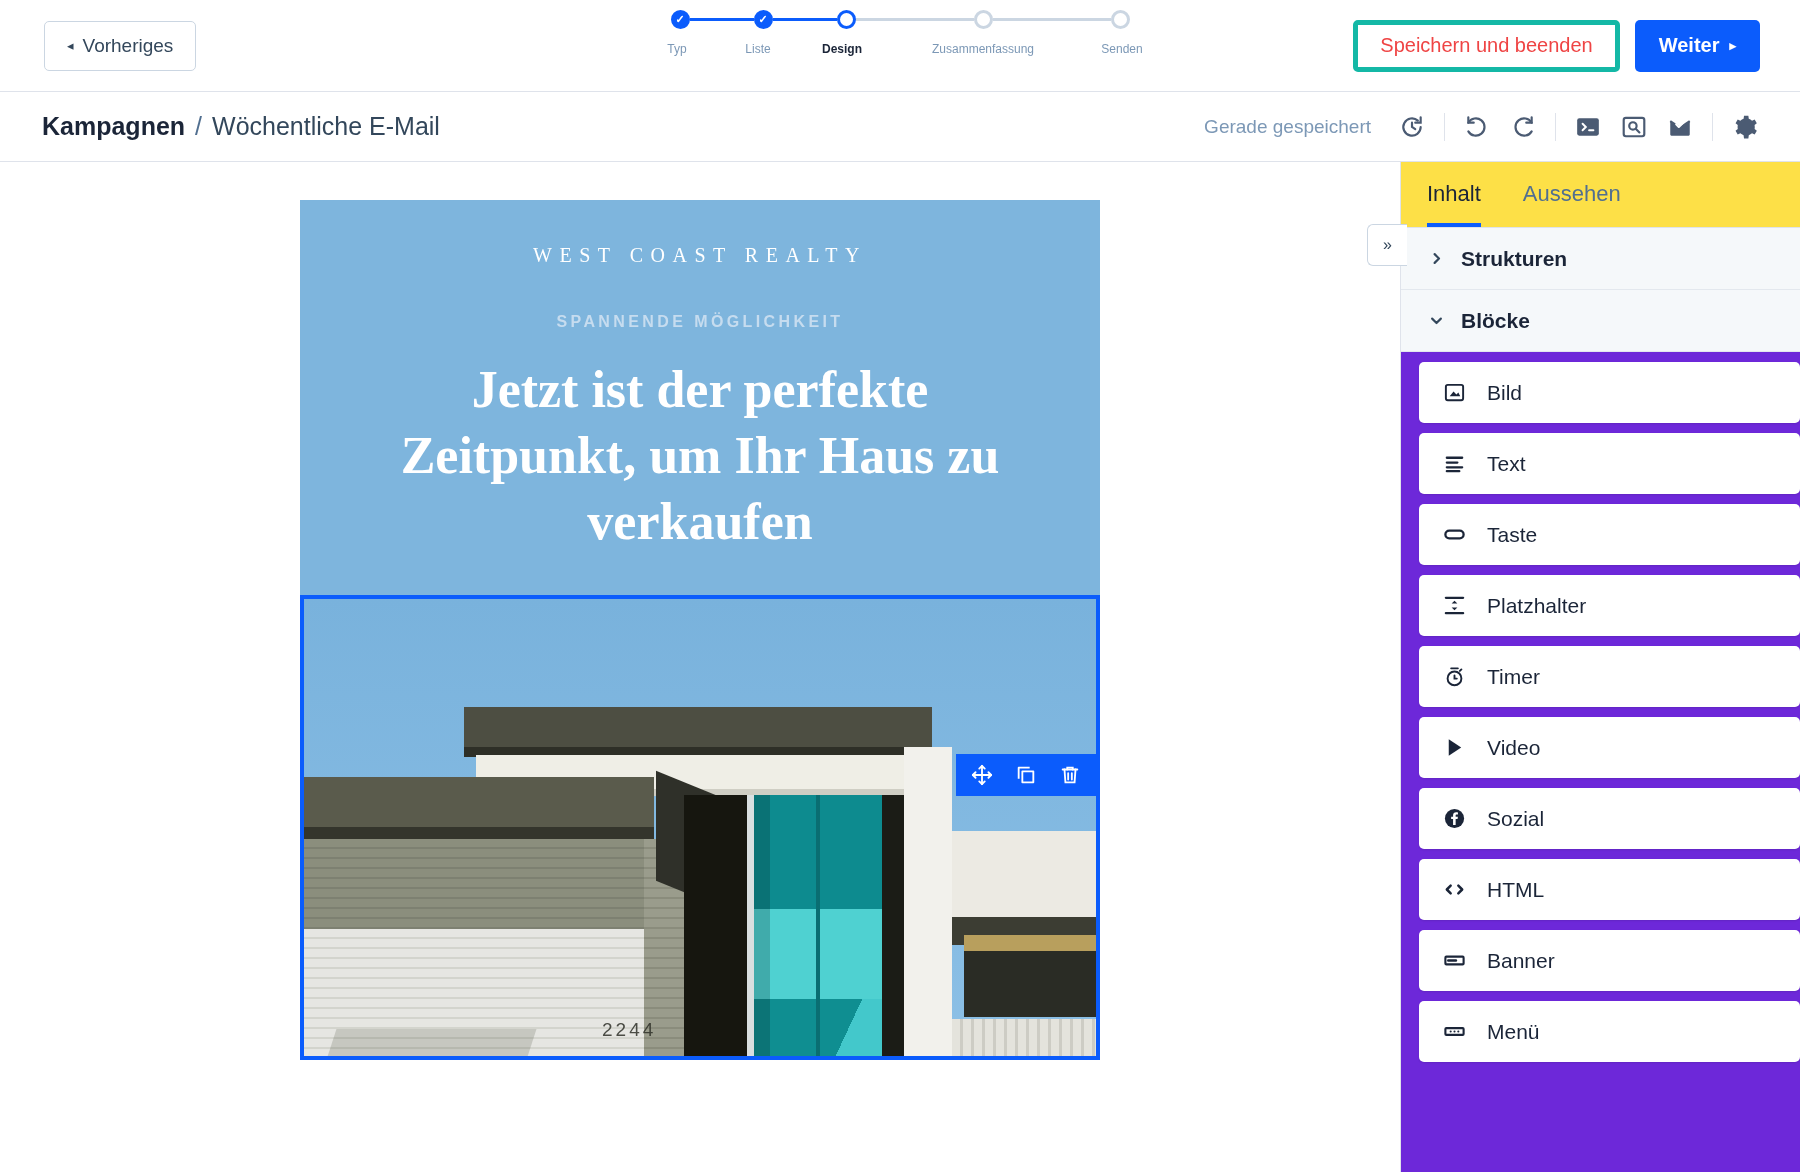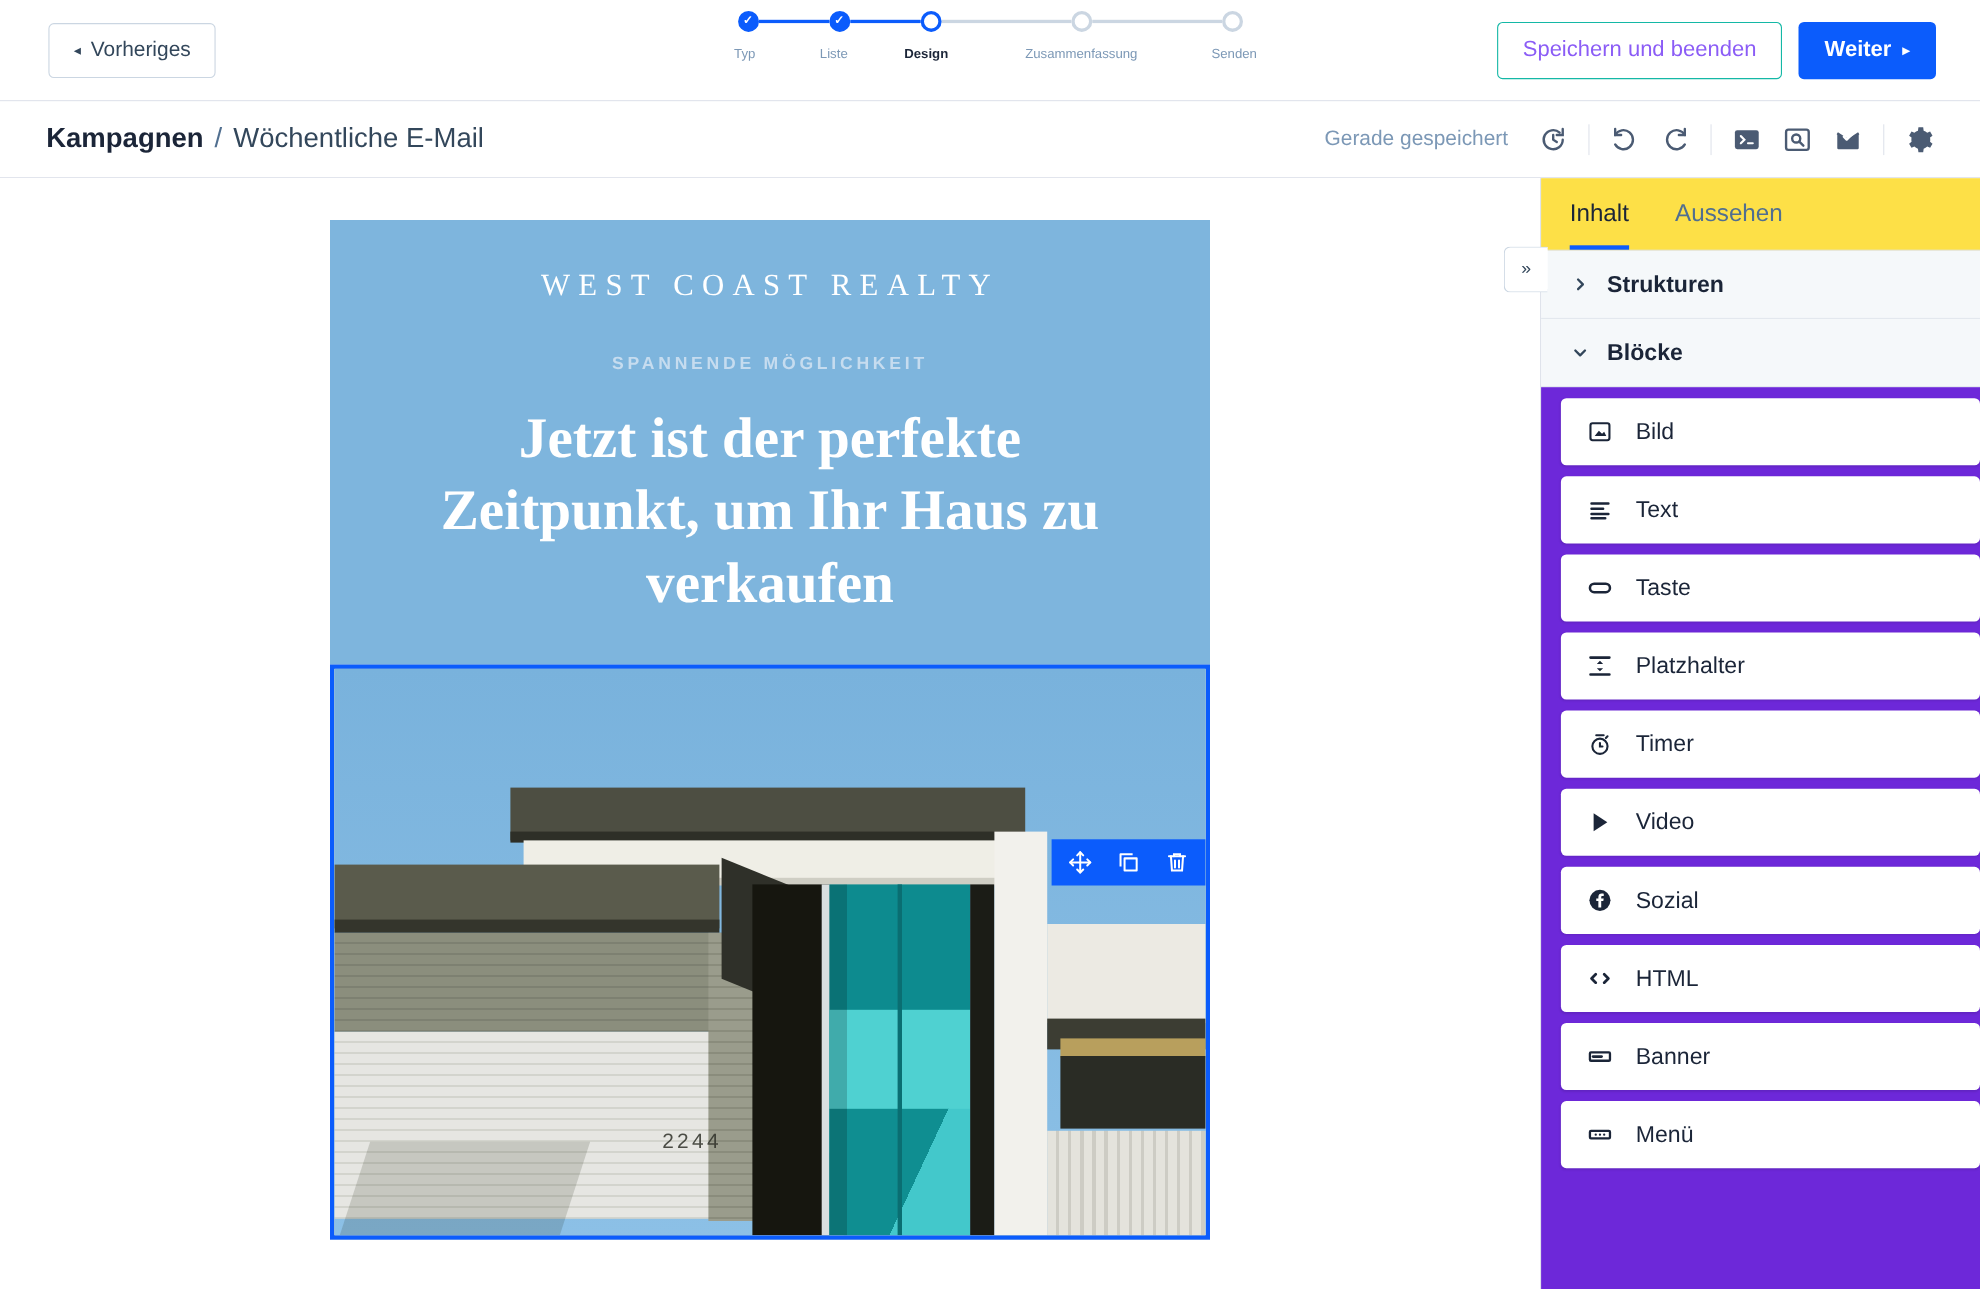--- a/index.html
+++ b/index.html
@@ -57,22 +57,22 @@
     cursor: pointer;
   }
   .step-label.active { color: #1b2538; font-weight: bold; }
 
   .top-right {
     margin-left: auto; margin-right: 40px;
     display: flex; align-items: center; gap: 15px;
   }
   .btn-secondary {
     height: 52px; padding: 0 22px;
-    border: 1px solid #14b8a6; border-radius: 5px;
-    background: #fff; color: #8b5cf6; font-size: 20px;
+    border: 5px solid #14b8a6; border-radius: 5px;
+    background: #fff; color: #ef4444; font-size: 20px;
     font-family: "Liberation Sans", sans-serif;
     cursor: pointer; white-space: nowrap;
   }
   .btn-primary {
     height: 52px; padding: 0 24px;
     border: none; border-radius: 5px;
     background: #0b5cfc; color: #fff; font-size: 20px; font-weight: bold;
     font-family: "Liberation Sans", sans-serif;
     display: flex; align-items: center; gap: 10px;
     cursor: pointer; white-space: nowrap;
@@ -108,37 +108,37 @@
   }
   .email {
     width: 800px; margin-top: 38px; position: relative;
   }
   .email-hero {
     background: #7eb5dd; padding: 44px 48px 40px;
     text-align: center;
   }
   .hero-brand {
     font-family: "Liberation Serif", serif;
-    color: #ffffff; font-size: 28px; letter-spacing: 7.5px;
+    color: #ffffff; font-size: 20px; letter-spacing: 7.5px;
     font-weight: normal;
   }
   .hero-eyebrow {
     margin-top: 46px;
     color: #c6dcef; font-size: 16px; letter-spacing: 3.4px; font-weight: bold;
   }
   .hero-title {
     margin-top: 26px;
     font-family: "Liberation Serif", serif;
     color: #ffffff; font-size: 52px; font-weight: bold; line-height: 1.27;
   }
   .image-block {
     position: relative;
     border: 4px solid #0b5cfc;
-    background: #fef9c3;
-    height: 523px; overflow: hidden;
+    background: #fde047;
+    height: 465px; overflow: hidden;
   }
   .block-toolbar {
     position: absolute; right: 0; top: 155px;
     background: #0b5cfc; height: 42px;
     display: flex; align-items: center; gap: 0; padding: 0 4px; z-index: 6;
   }
   .block-toolbar button {
     width: 44px; height: 42px; background: none; border: none; cursor: pointer;
     display: flex; align-items: center; justify-content: center; color: #fff;
   }

